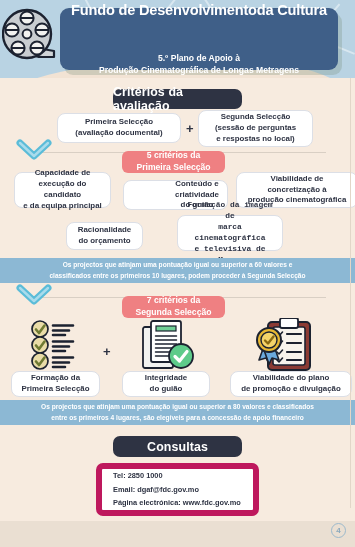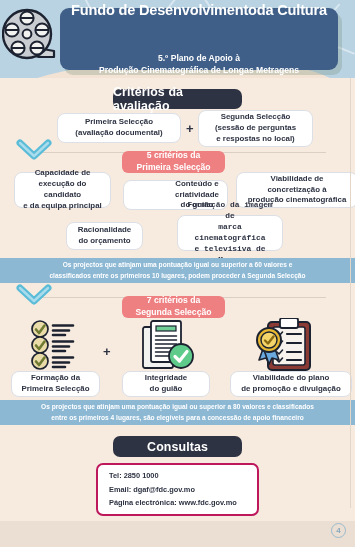--- a/index.html
+++ b/index.html
@@ -77,21 +77,21 @@
   .banner {
     position: absolute; left: 0; width: 355px; background: #8cb8d4;
     color: #ffffff; font-size: 6.6px; font-weight: bold;
     display: flex; flex-direction: column; align-items: center; justify-content: center;
     text-align: center; line-height: 1.55; padding: 4px 14px;
   }
 
   
   .contact-card {
     position: absolute; left: 96px; top: 463px; width: 163px; height: 53px;
-    background: #ffffff; border: 2px solid #be185d; border-radius: 7px;
+    background: #ffffff; border: 6px solid #be185d; border-radius: 7px;
     padding: 7px 11px; display: flex; flex-direction: column; justify-content: center;
   }
   .contact-line {
     color: #2e3343; font-size: 7.4px; font-weight: bold; line-height: 1.85;
     white-space: nowrap;
   }
 
   
   .footer-wave {
     position: absolute; left: 0; bottom: 0; width: 355px; height: 26px;

